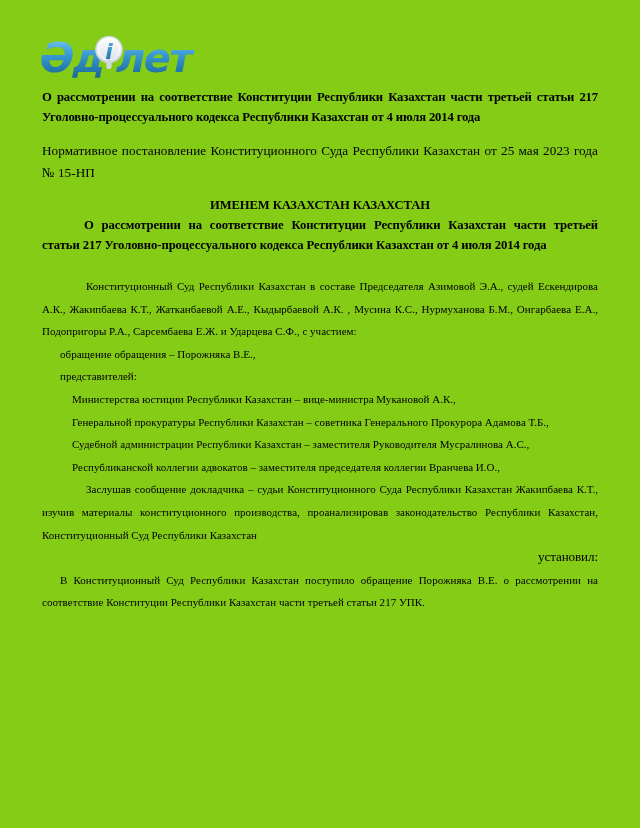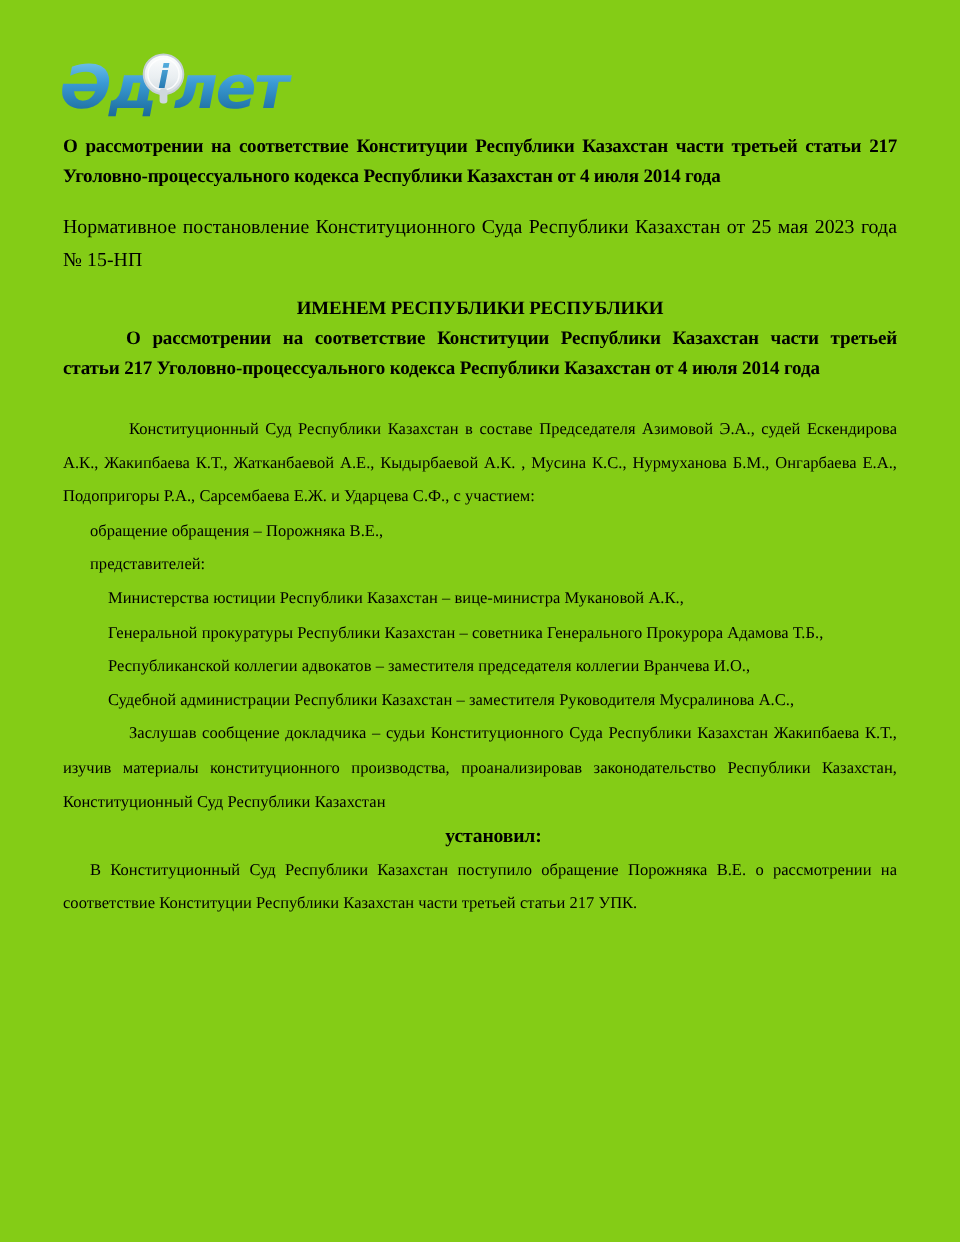--- a/index.html
+++ b/index.html
@@ -91,24 +91,24 @@
     letter-spacing: 0.02px;
   }
   .body-para.indent-lg  { text-indent: 44px; }
   .body-para.indent-md  { text-indent: 30px; }
   .body-para.indent-sm  { text-indent: 18px; }
 
   .gap-top-1 { margin-top: 20px; }
   .gap-top-2 { margin-top: 11px; }
 
   .bold-inline {
-    font-weight: bold;
+    font-weight: normal;
     font-size: 13.1px;
     line-height: 22.6px;
-    text-align: center;
+    text-align: right;
     margin: 0;
     text-indent: 18px;
     letter-spacing: -0.1px;
   }
 </style>
 </head>
 <body>
 
 <div class="page">
 
@@ -144,37 +144,37 @@
       <text x="71" y="28.5" text-anchor="middle" font-family="'DejaVu Sans','Liberation Sans',sans-serif" font-size="22" font-weight="700" font-style="italic" fill="url(#gi)">i</text>
     </svg>
   </div>
 
   <div class="doc">
 
     <h1 class="doc-title">О рассмотрении на соответствие Конституции Республики Казахстан части третьей статьи 217 Уголовно-процессуального кодекса Республики Казахстан от 4 июля 2014 года</h1>
 
     <p class="doc-meta">Нормативное постановление Конституционного Суда Республики Казахстан от 25 мая 2023 года № 15-НП</p>
 
-    <p class="center-heading gap-top-2">ИМЕНЕМ РЕСПУБЛИКИ РЕСПУБЛИКИ</p>
+    <p class="center-heading gap-top-2">ИМЕНЕМ КАЗАХСТАН КАЗАХСТАН</p>
 
     <p class="bold-block">О рассмотрении на соответствие Конституции Республики Казахстан части третьей статьи 217 Уголовно-процессуального кодекса Республики Казахстан от 4 июля 2014 года</p>
 
     <p class="body-para indent-lg gap-top-1">Конституционный Суд Республики Казахстан в составе Председателя Азимовой Э.А., судей Ескендирова А.К., Жакипбаева К.Т., Жатканбаевой А.Е., Кыдырбаевой А.К. , Мусина К.С., Нурмуханова Б.М., Онгарбаева Е.А., Подопригоры Р.А., Сарсембаева Е.Ж. и Ударцева С.Ф., с участием:</p>
 
     <p class="body-para indent-sm">обращение обращения – Порожняка В.Е.,</p>
 
     <p class="body-para indent-sm">представителей:</p>
 
     <p class="body-para indent-md">Министерства юстиции Республики Казахстан – вице-министра Мукановой А.К.,</p>
 
     <p class="body-para indent-md">Генеральной прокуратуры Республики Казахстан – советника Генерального Прокурора Адамова Т.Б.,</p>
 
+    <p class="body-para indent-md">Судебной администрации Республики Казахстан – заместителя Руководителя Мусралинова А.С.,</p>
+
     <p class="body-para indent-md">Республиканской коллегии адвокатов – заместителя председателя коллегии Вранчева И.О.,</p>
-
-    <p class="body-para indent-md">Судебной администрации Республики Казахстан – заместителя Руководителя Мусралинова А.С.,</p>
 
 
     <p class="body-para indent-lg">Заслушав сообщение докладчика – судьи Конституционного Суда Республики Казахстан Жакипбаева К.Т., изучив материалы конституционного производства, проанализировав законодательство Республики Казахстан, Конституционный Суд Республики Казахстан</p>
 
     <p class="bold-inline">установил:</p>
 
     <p class="body-para indent-sm">В Конституционный Суд Республики Казахстан поступило обращение Порожняка В.Е. о рассмотрении на соответствие Конституции Республики Казахстан части третьей статьи 217 УПК.</p>
 
   </div>
 </div>

